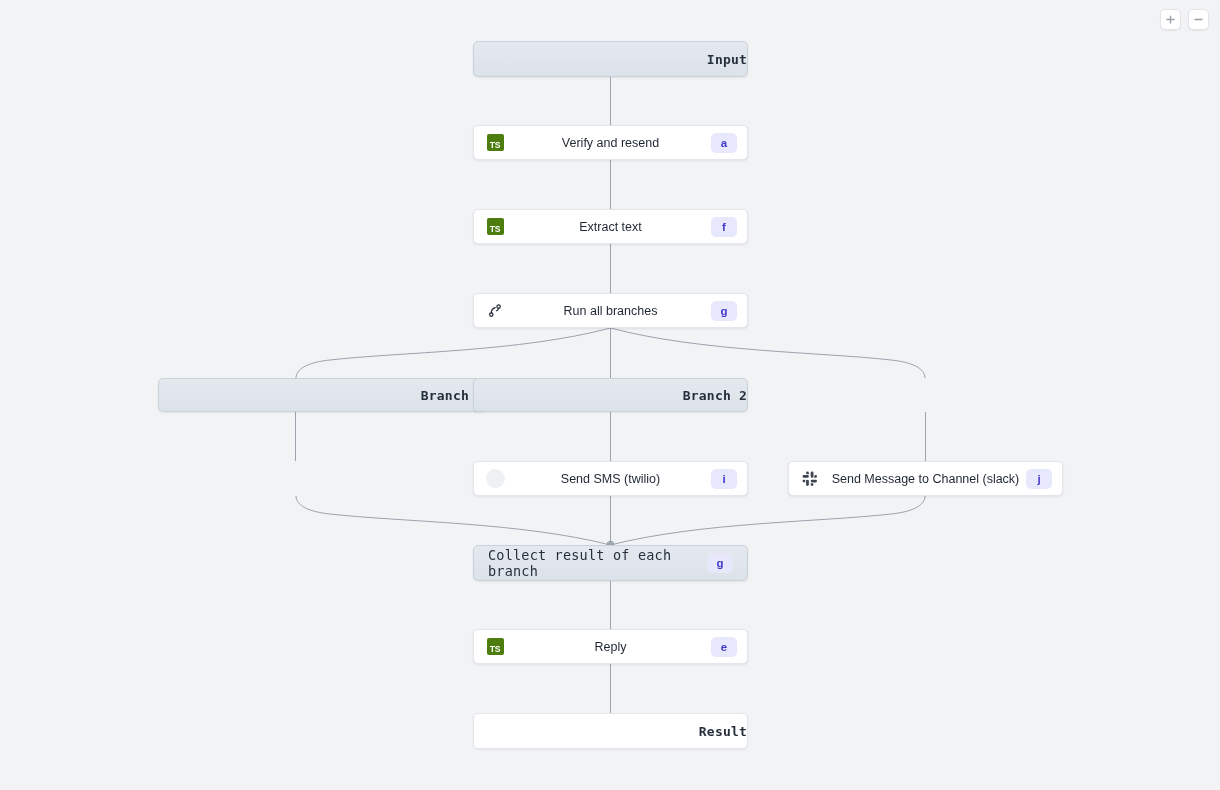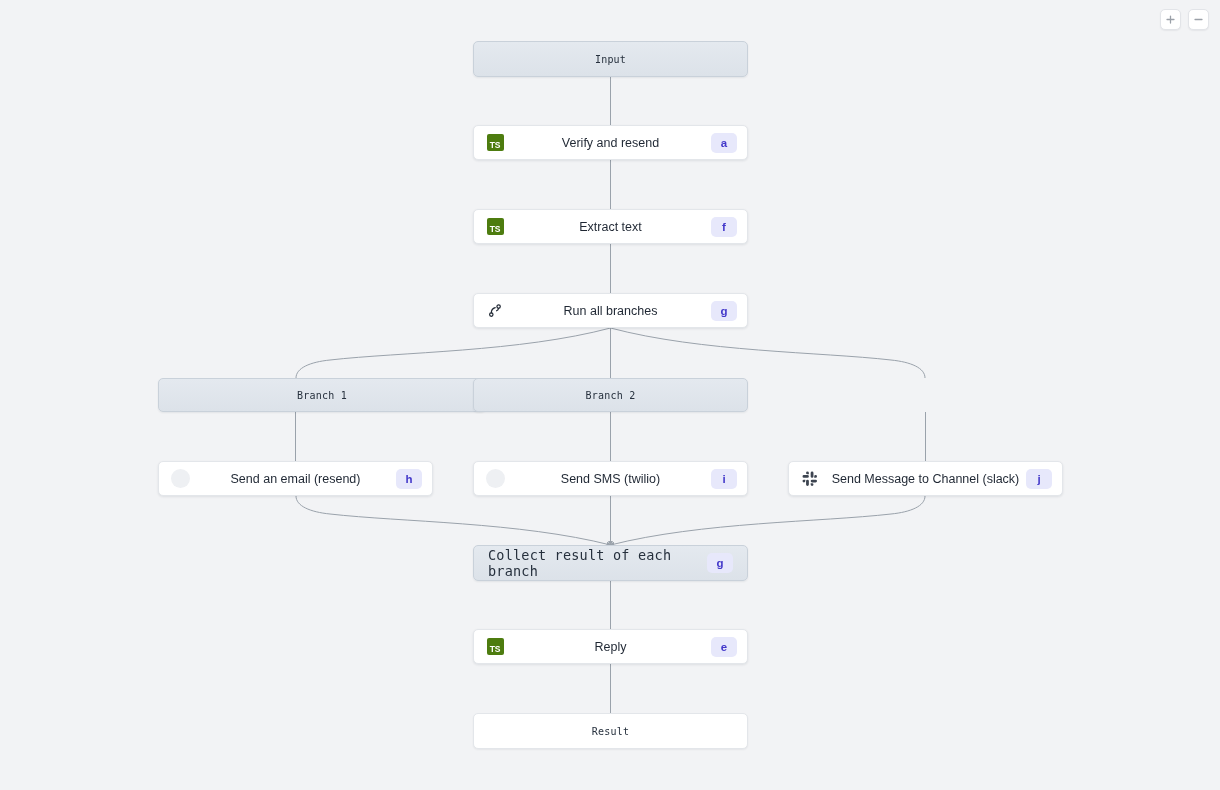--- a/index.html
+++ b/index.html
@@ -57,25 +57,26 @@
     position: absolute;
     box-sizing: border-box;
     border-radius: 5px;
     display: flex;
     align-items: center;
     z-index: 10;
   }
 
   
   .node.mono {
-    justify-content: center;
+    justify-content: flex-end;
     font-family: "DejaVu Sans Mono", "Liberation Mono", monospace;
-    font-size: 10px;
+    font-size: 13px;
     letter-spacing: 0.2px;
     color: #26303d;
+    font-weight: bold;
   }
   .node.shaded {
     background: linear-gradient(180deg, #e4e9ef 0%, #dce2e9 100%);
     border: 1px solid #c9d1da;
     box-shadow: 0 1px 2px rgba(16,24,40,0.07);
   }
   .node.plain-white {
     background: #ffffff;
     border: 1px solid #e3e6ea;
     box-shadow: 0 1px 2px rgba(16,24,40,0.06);
@@ -245,29 +246,20 @@
     </span>
   </div>
 
   <div class="node mono shaded" style="left:158px; top:378px; width:328px; height:34px;">
     <span>Branch 1</span>
   </div>
   <div class="node mono shaded" style="left:473px; top:378px; width:275px; height:34px;">
     <span>Branch 2</span>
   </div>
 
-  <div class="node step" style="left:158px; top:461px; width:275px; height:35px;">
-    <span class="slot-left">
-      <span class="icon-blank"></span>
-    </span>
-    <span class="step-label">Send an email (resend)</span>
-    <span class="slot-right">
-      <span class="badge">h</span>
-    </span>
-  </div>
 
   <div class="node step" style="left:473px; top:461px; width:275px; height:35px;">
     <span class="slot-left">
       <span class="icon-blank"></span>
     </span>
     <span class="step-label">Send SMS (twilio)</span>
     <span class="slot-right">
       <span class="badge">i</span>
     </span>
   </div>

